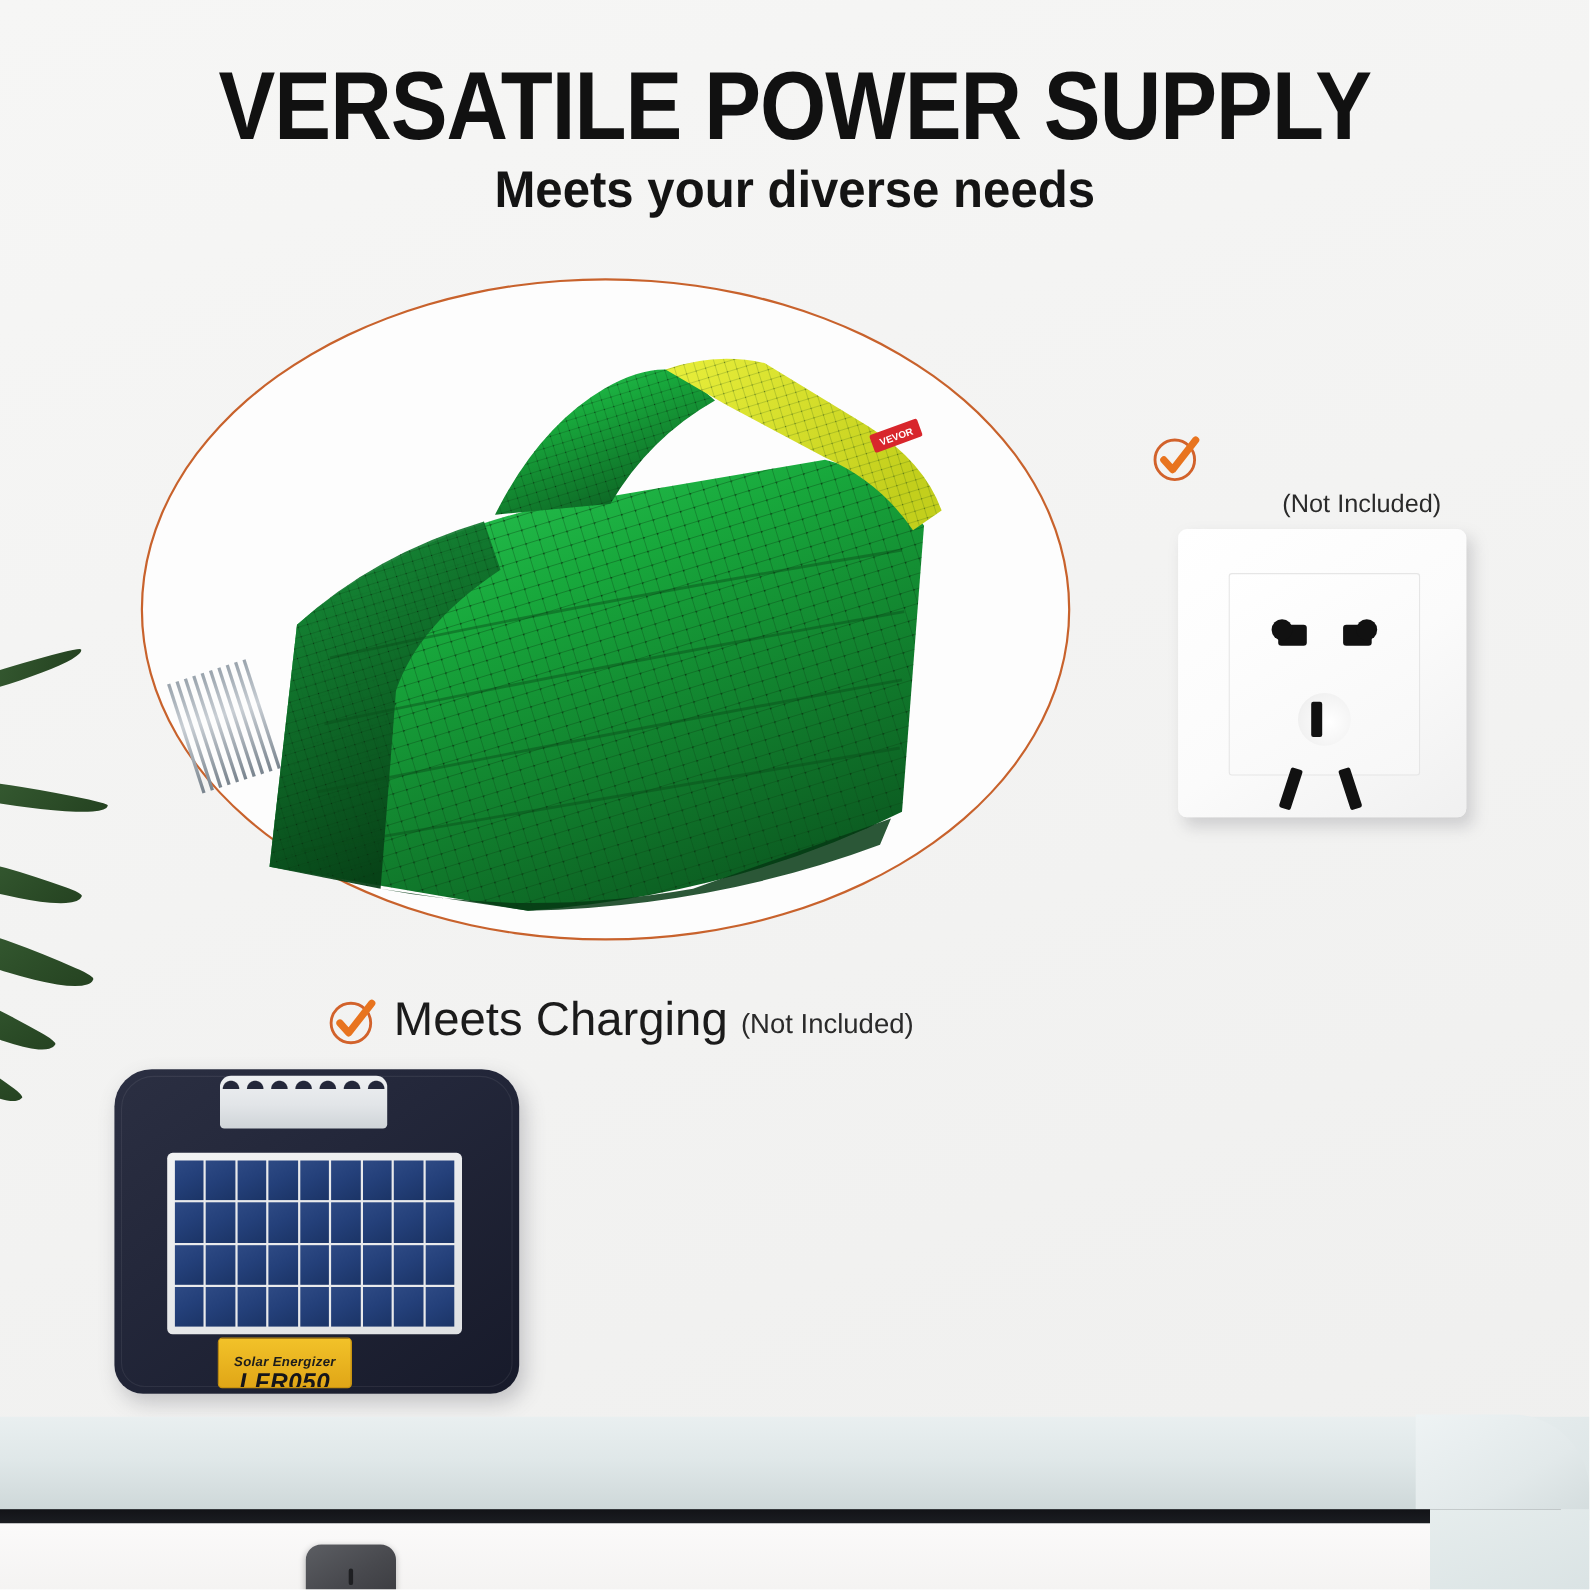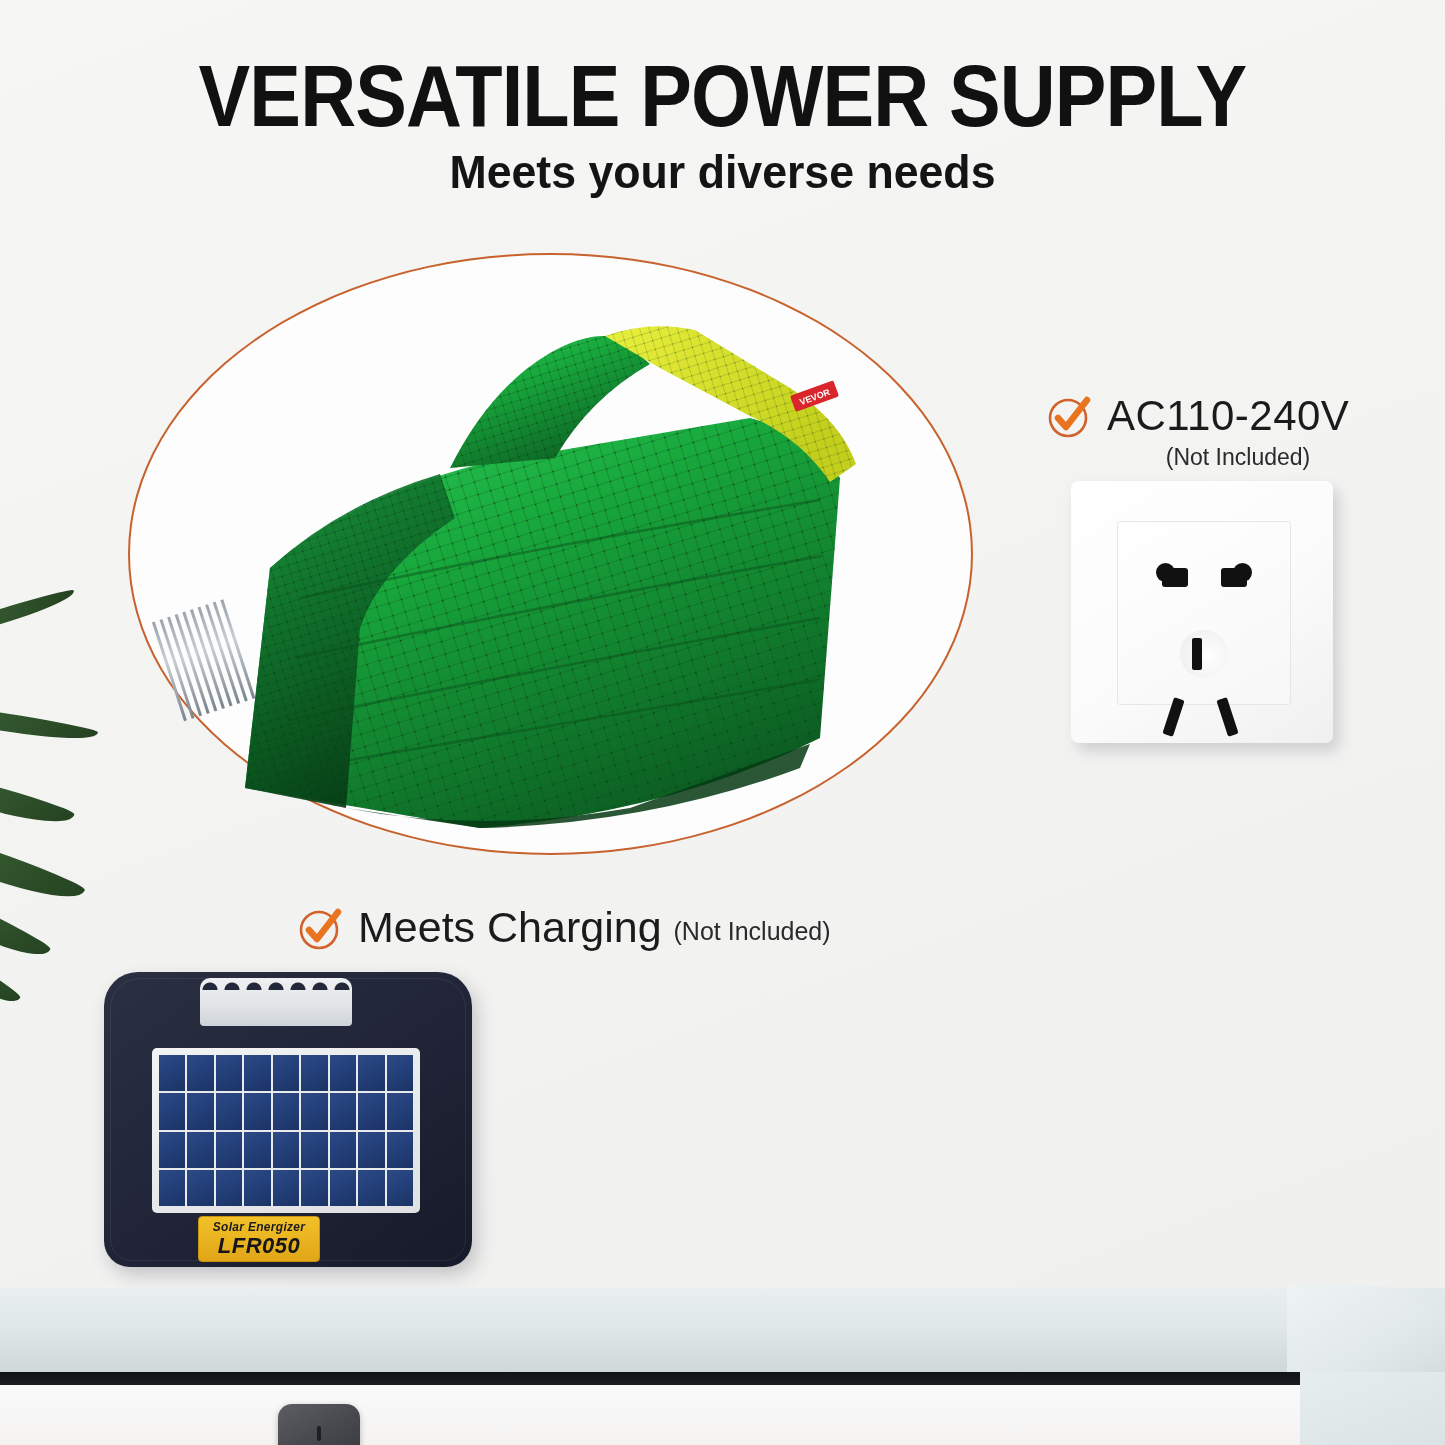--- a/index.html
+++ b/index.html
@@ -266,21 +266,21 @@
     border-radius: 4px;
     text-align: center;
     overflow: hidden;
   }
   .badge-top {
     font-size: 12px;
     font-weight: bold;
     font-style: italic;
     color: #1c1c1c;
     line-height: 14px;
-    padding-top: 3px;
+    padding-top: 14px;
     letter-spacing: 0.3px;
   }
   .badge-model {
     font-size: 22px;
     font-weight: bold;
     font-style: italic;
     color: #15151a;
     line-height: 24px;
     letter-spacing: 0.5px;
   }
@@ -446,21 +446,20 @@
   </div>
 
   <div class="ac-label">
     <div class="chk-row">
       <span class="check-icon">
         <svg width="48" height="48" viewBox="0 0 48 48">
           <circle cx="23" cy="26" r="18" fill="none" stroke="#d2622b" stroke-width="2.6"></circle>
           <path d="M13 26 L21 35 L42 8" fill="none" stroke="#e8741f" stroke-width="6.5" stroke-linecap="round" stroke-linejoin="round"></path>
         </svg>
       </span>
-      <span class="ac-text">AC110-240V</span>
     </div>
     <div class="ac-sub">(Not Included)</div>
   </div>
 
   <div class="outlet">
     <div class="outlet-inner">
 
       <div class="slot slot-flat" style="left:44px;"></div>
       <div class="slot-knob" style="left:38px; top:41px;"></div>
       <div class="slot slot-flat" style="left:103px;"></div>

